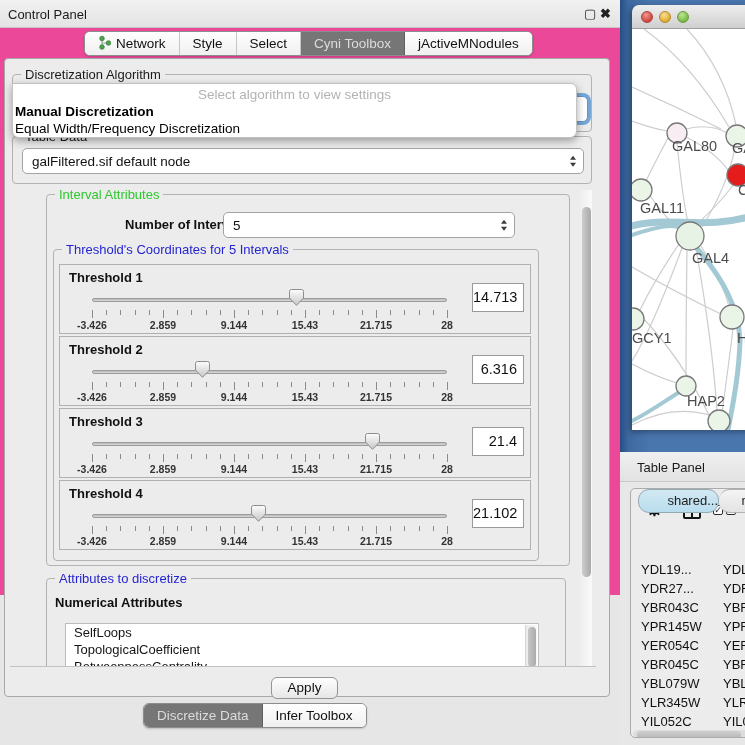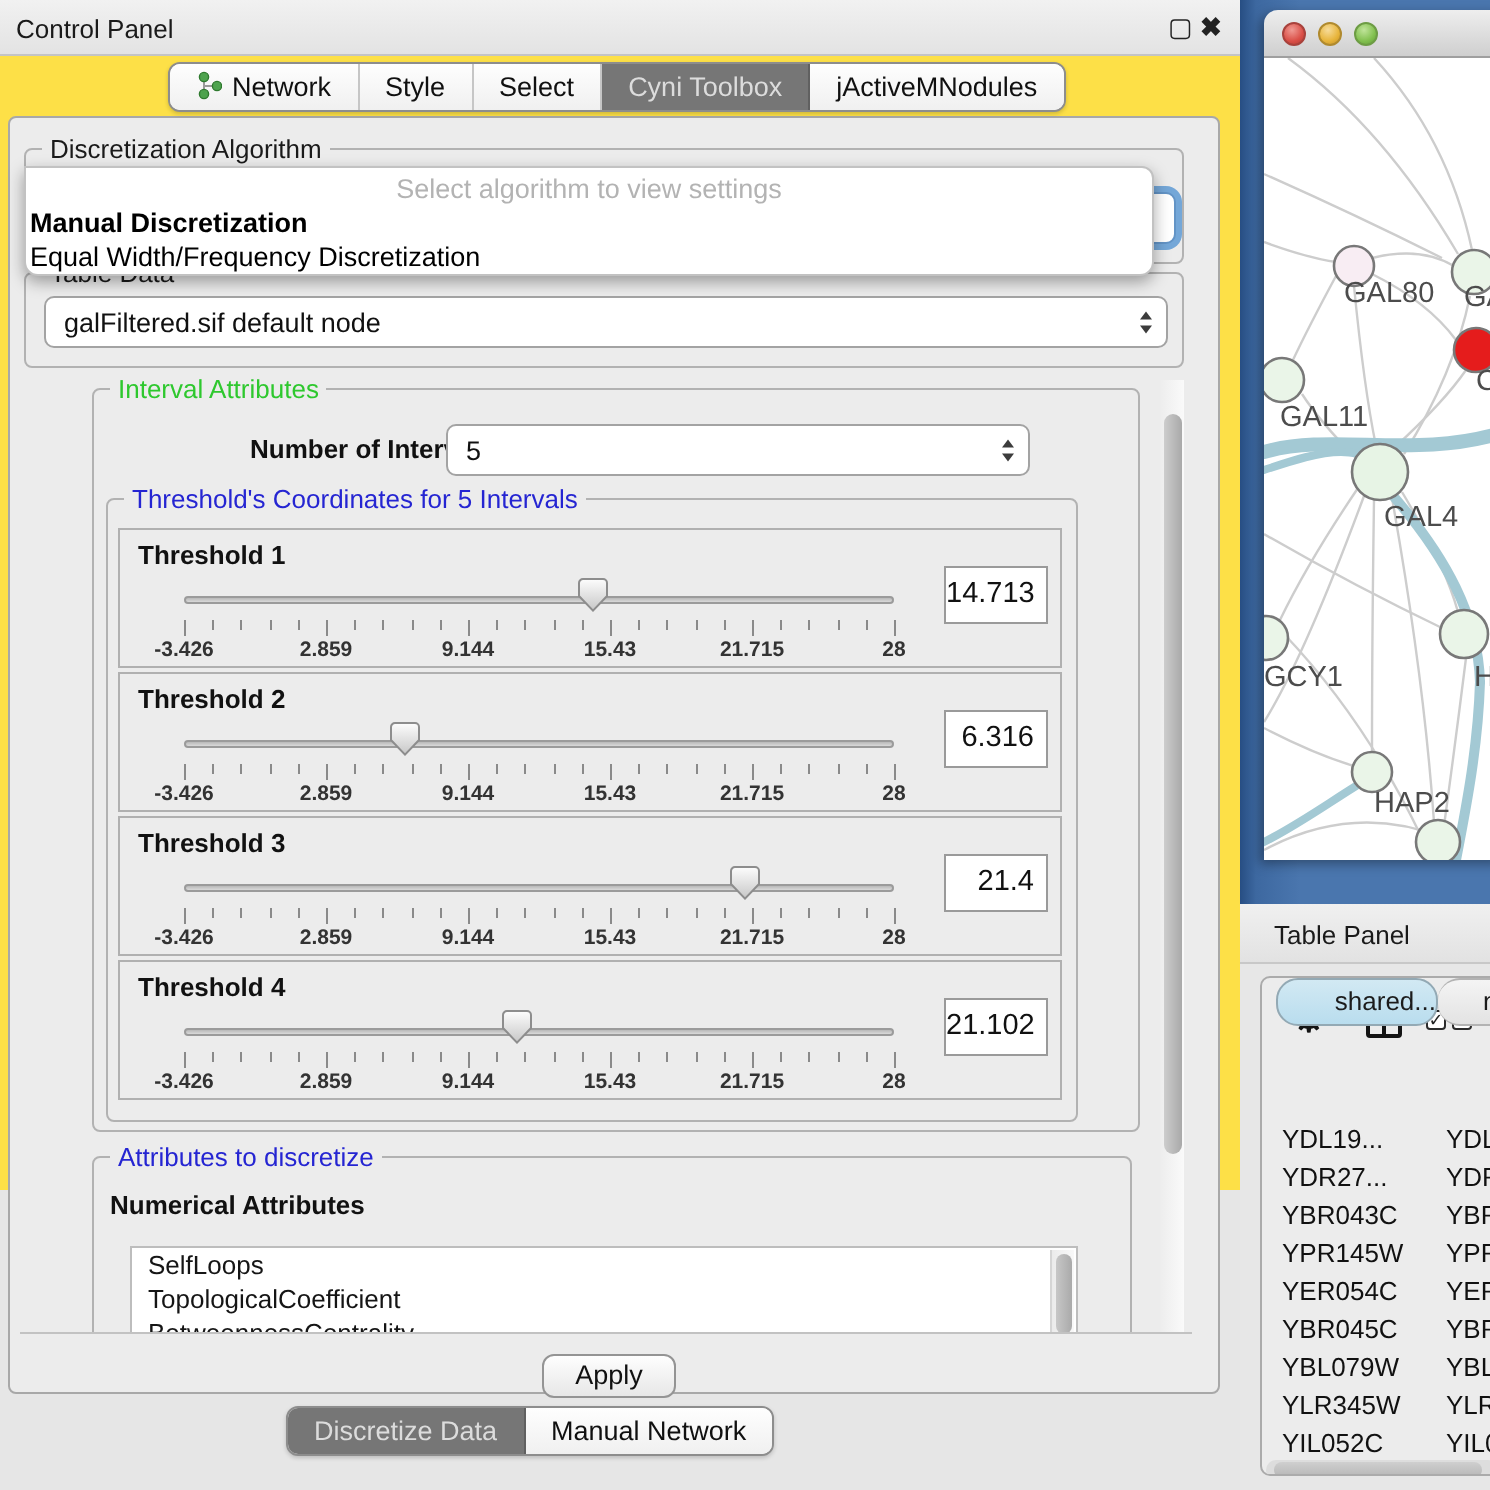--- a/index.html
+++ b/index.html
@@ -1,21 +1,21 @@
 <!DOCTYPE html>
 <html><head>
 <meta charset="utf-8">
 <style>
   * { margin:0; padding:0; box-sizing:border-box; }
   html,body { width:745px; height:745px; overflow:hidden; }
   body { font-family:"Liberation Sans", sans-serif; background:#e6e6e6; position:relative; }
   #screen { position:absolute; left:0; top:0; width:745px; height:745px; overflow:hidden; }
 
   
-  #cp { position:absolute; left:0; top:0; width:620px; height:595px; background:#fde047; }
+  #cp { position:absolute; left:0; top:0; width:620px; height:595px; background:#ec4899; }
   #cp-titlebar { position:absolute; left:0; top:0; width:620px; height:28px;
     background:linear-gradient(#f1f1f1,#e3e3e3); border-bottom:1px solid #c4c4c4; }
   #cp-title { position:absolute; left:8px; top:7px; font-size:13px; color:#1a1a1a; }
   .tb-icon { position:absolute; top:6px; font-size:13px; color:#222; font-weight:bold; cursor:default; }
   #float-icon { left:584px; font-weight:normal; }
   #close-icon { left:600px; }
 
   .tabbar { position:absolute; display:flex; height:25px; border:1px solid #8d8d8d;
     border-radius:6px; overflow:hidden; background:#fff; box-shadow:0 1px 2px rgba(0,0,0,.18); }
   .tab { display:flex; align-items:center; gap:5px; padding:0 13px; font-size:13.5px;
@@ -426,21 +426,21 @@
       <div id="cp-vthumb"></div>
     </div>
 
     <div id="apply-btn" class="pushbtn">Apply</div>
 
     <div id="bottomtabs" class="tabbar">
         <div class="tab selected">
           <span>Discretize Data</span>
         </div>
         <div class="tab">
-          <span>Manual Network</span>
+          <span>Infer Toolbox</span>
         </div>
       </div>
   </div>
 
   <div id="desktop">
     <div id="macwin">
       <div id="macwin-titlebar">
         <span id="light-red" class="light"></span>
         <span id="light-yellow" class="light"></span>
         <span id="light-green" class="light"></span>

